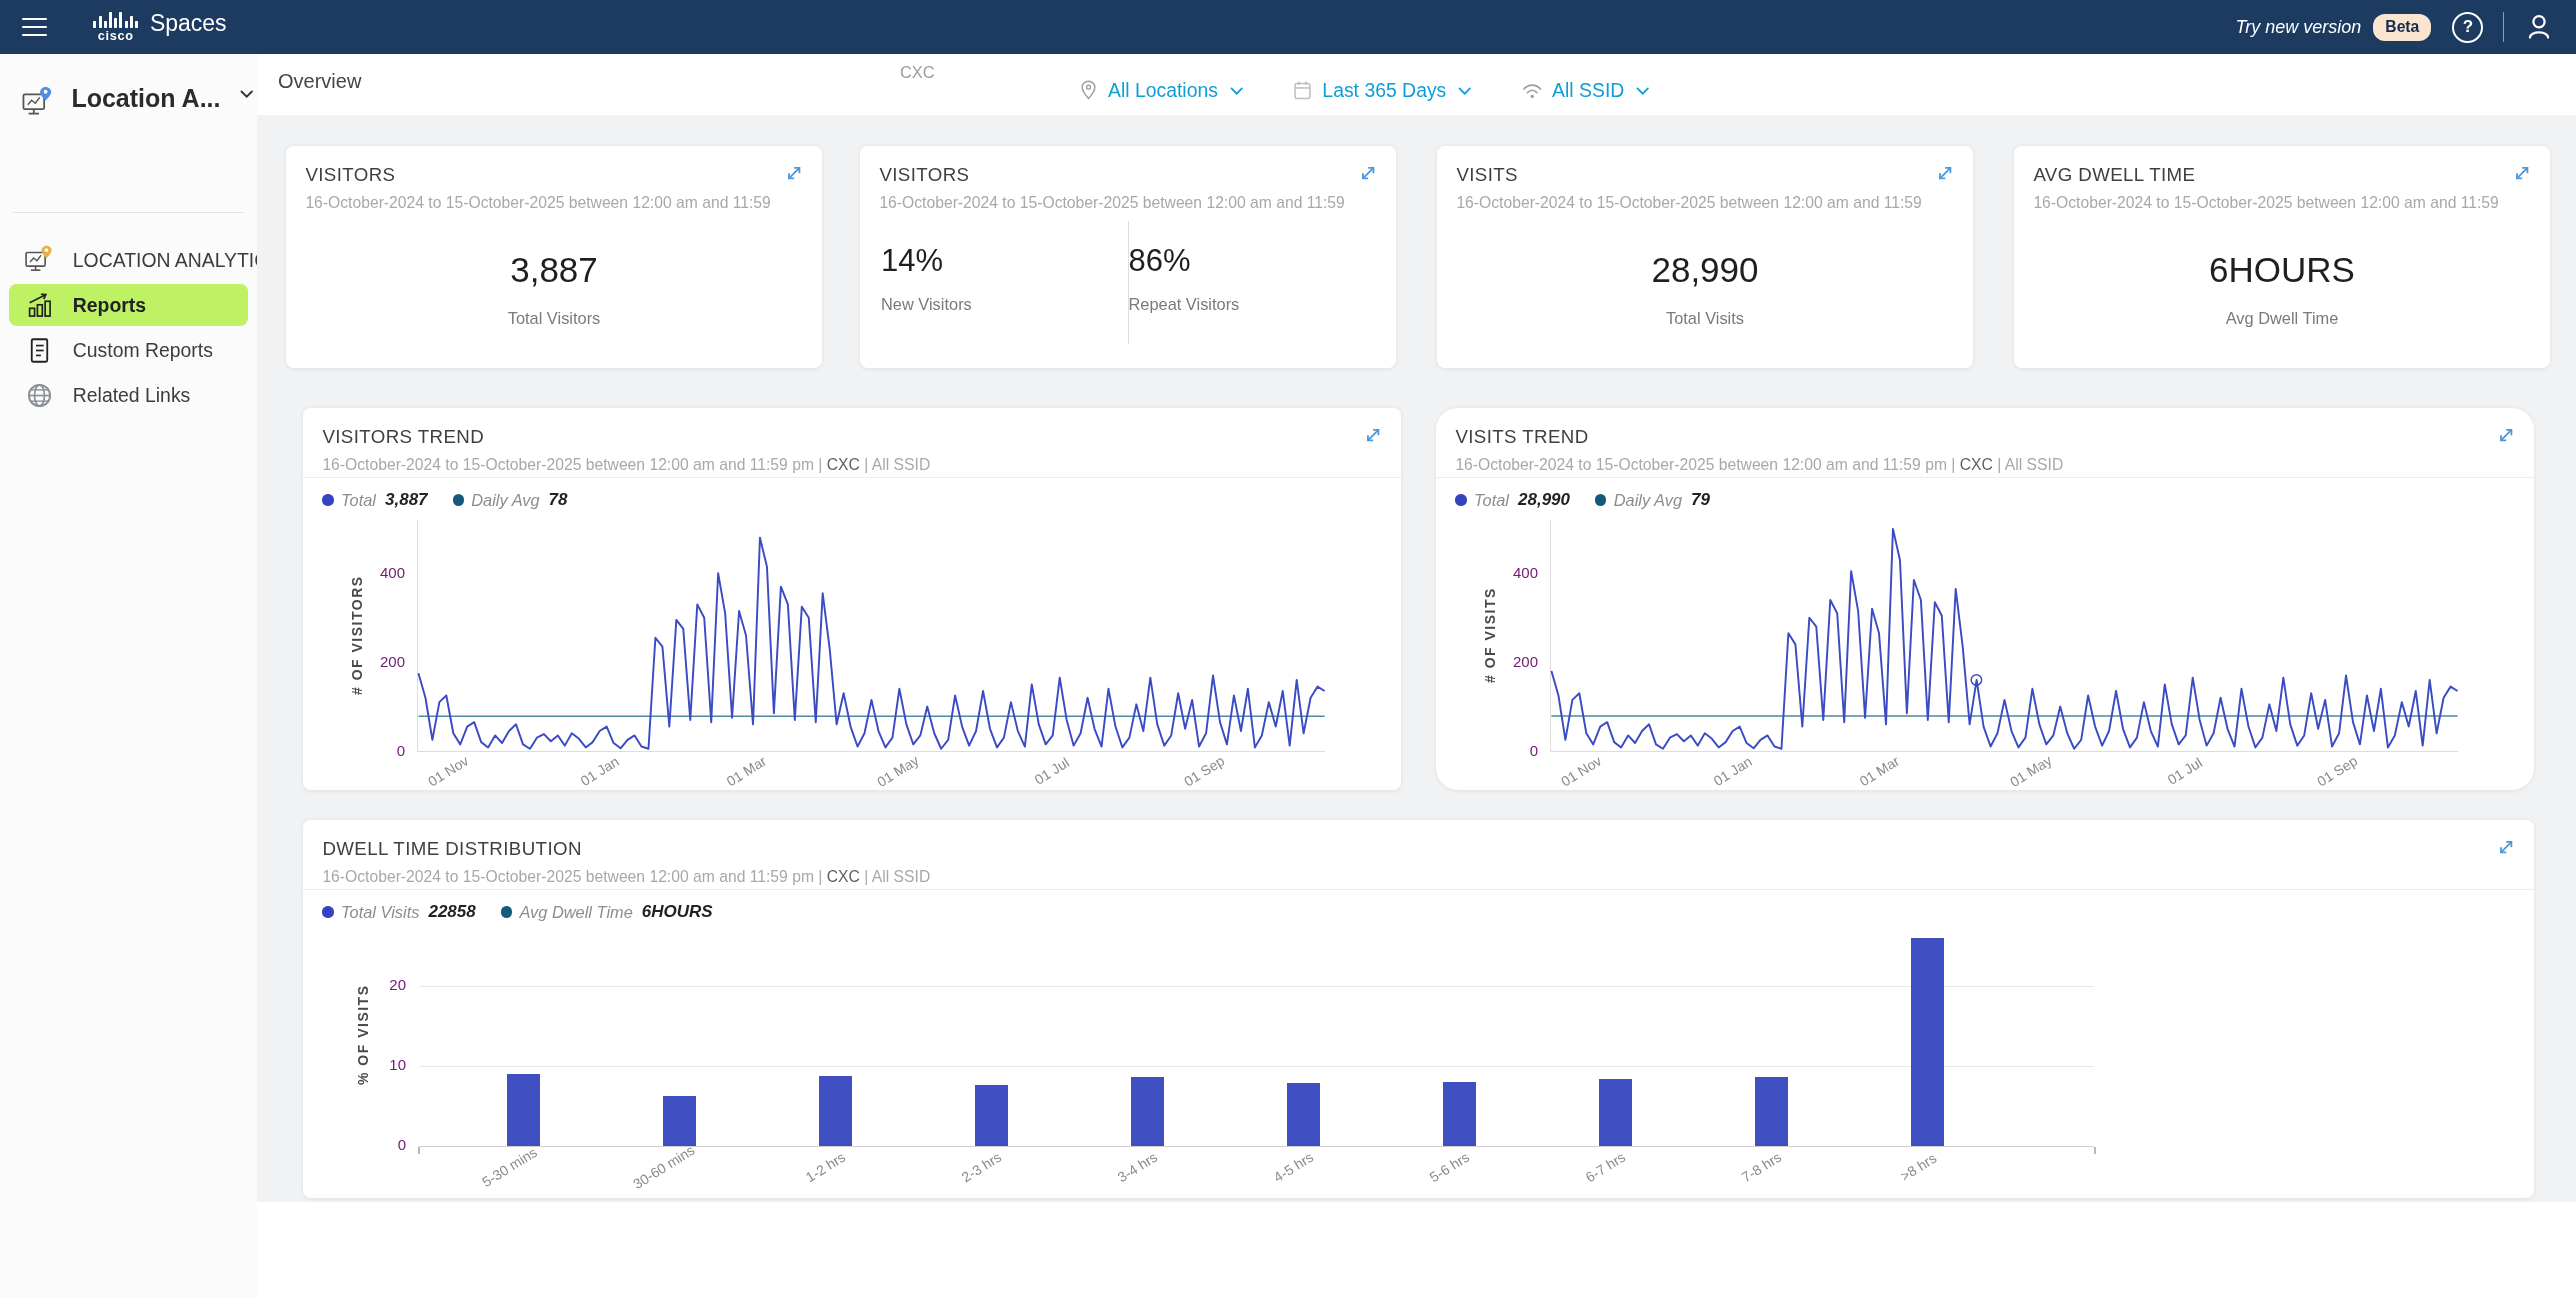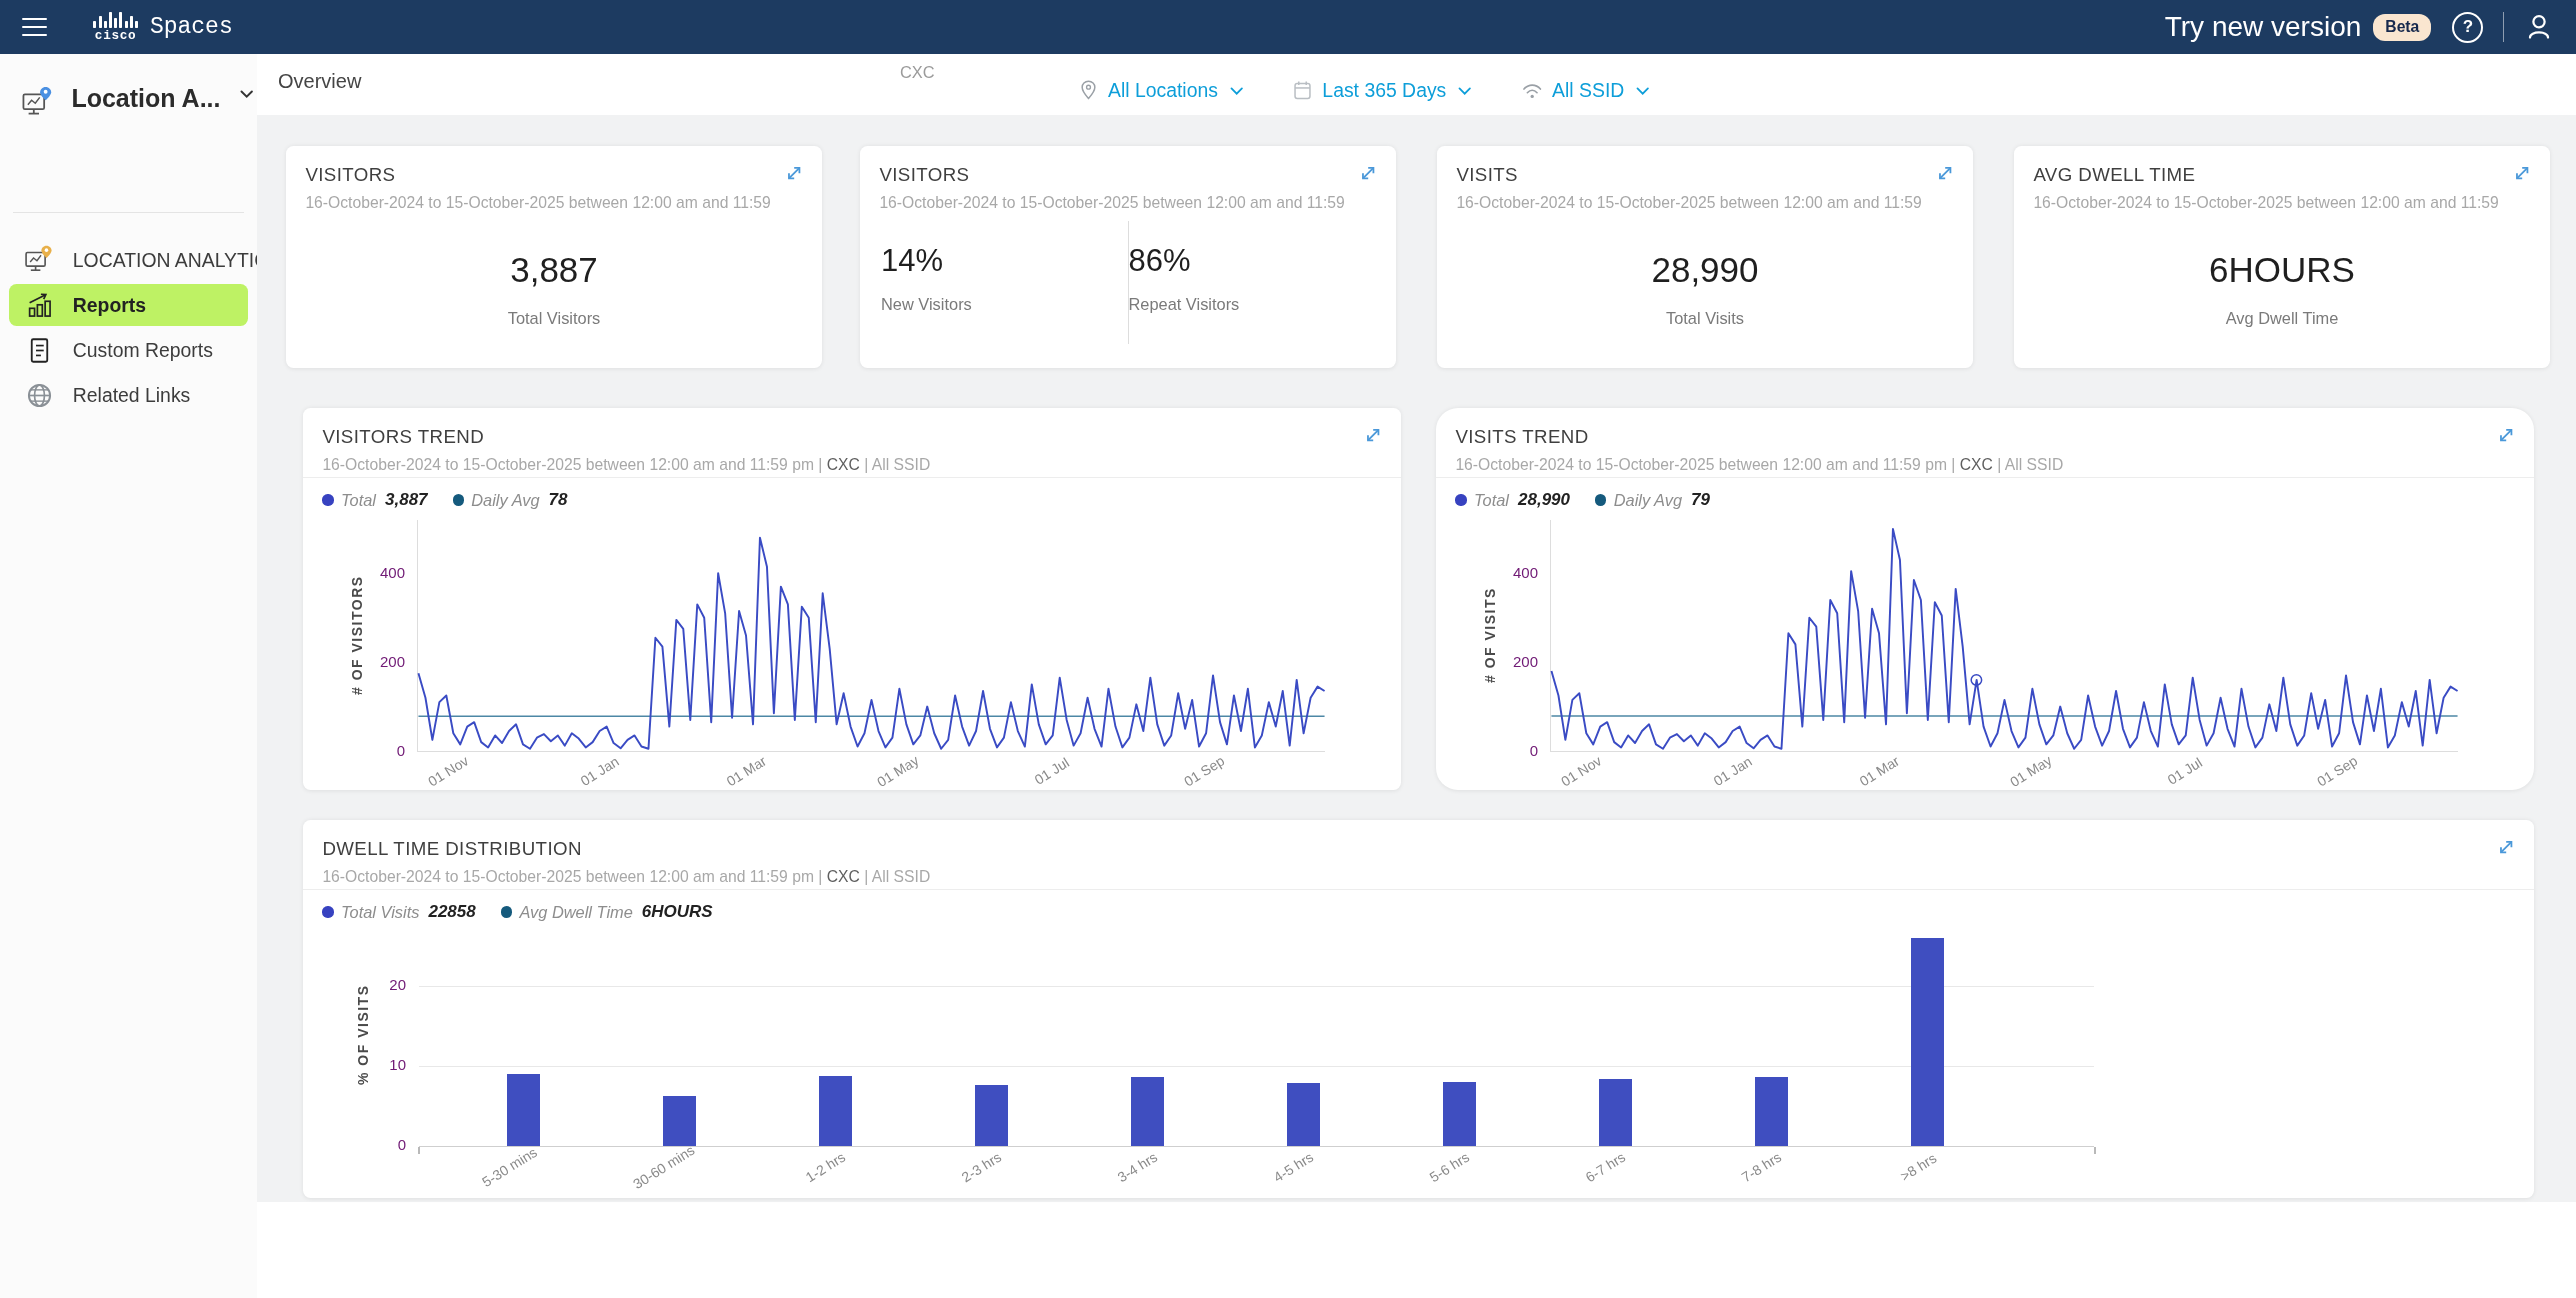--- a/index.html
+++ b/index.html
@@ -3,28 +3,28 @@
 <meta charset="utf-8">
 <style>
   html,body{margin:0;padding:0;background:#fff;}
   body{font-family:"Liberation Sans", sans-serif; color:#333;}
   .stage{position:relative;width:2576px;height:1298px;overflow:hidden;background:#fff;}
 
   
   .hdr{position:absolute;left:0;top:0;width:2576px;height:54px;background:#1d3b61;display:flex;align-items:center;}
   .burger{width:25px;height:18px;display:flex;flex-direction:column;justify-content:space-between;margin-left:22.4px;cursor:pointer;}
   .burger i{display:block;height:2.2px;background:#fff;border-radius:1.5px;}
-  .brand{display:flex;align-items:flex-end;margin-left:46px;font-family:Liberation Mono, monospace;}
+  .brand{display:flex;align-items:flex-start;margin-left:46px;}
   .cisco{display:flex;flex-direction:column;align-items:center;}
   .cisco-bars{display:flex;align-items:flex-end;gap:2.2px;height:16.4px;}
   .cisco-bars i{display:block;width:3px;background:#fff;border-radius:0.7px;}
   .cisco-word{color:#fff;font-size:12.7px;font-weight:bold;letter-spacing:0.7px;line-height:1;margin-top:1.5px;}
   .app-title{color:#fff;font-size:23px;margin-left:12px;line-height:1;padding-bottom:3px;}
   .hdr-right{margin-left:auto;display:flex;align-items:center;margin-right:22.4px;}
-  .try-new{color:#fff;font-size:28px;cursor:pointer;}
+  .try-new{color:#fff;font-size:18px;cursor:pointer;font-style:italic;}
   .beta{background:#fae6d0;color:#17294d;font-size:15.7px;font-weight:bold;border-radius:12px;padding:4.5px 12px;margin-left:12px;}
   .help{width:27px;height:27px;border:2.2px solid #fff;border-radius:50%;color:#fff;font-size:17px;font-weight:bold;display:flex;align-items:center;justify-content:center;margin-left:21px;cursor:pointer;}
   .hdr-div{width:1.5px;height:30px;background:rgba(255,255,255,.5);margin:0 19.4px;}
 
   
   .sidebar{position:absolute;left:0;top:54px;width:257px;bottom:0;background:#fbfbfb;border-right:0.7px solid #e2e2e2;}
   .ws-row{position:absolute;left:0;top:30px;width:100%;height:45px;display:flex;align-items:flex-start;cursor:pointer;}
   .ws-row .ws-icon{margin-left:19.4px;}
   .ws-label{font-size:25px;font-weight:bold;color:#2b2b2b;margin-left:15px;}
   .ws-chev{margin-left:16.4px;}

